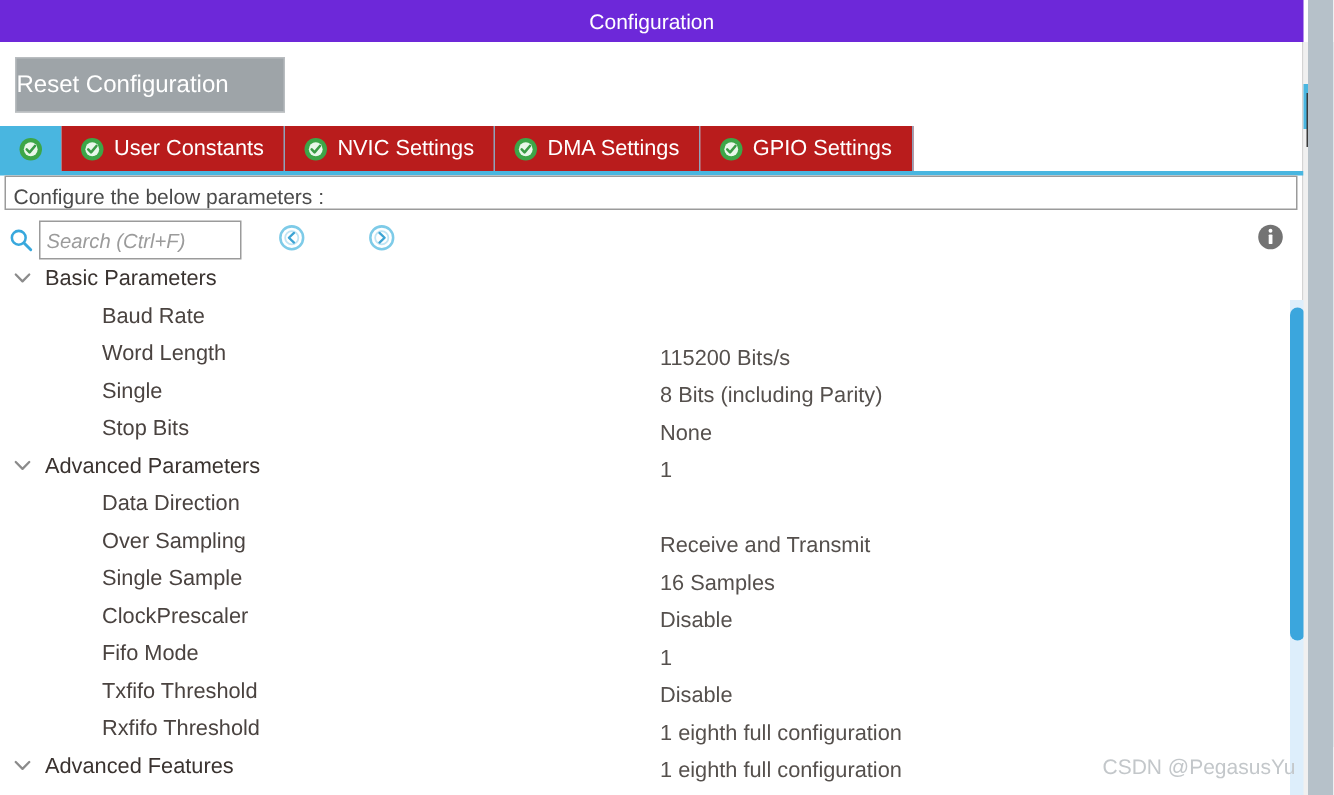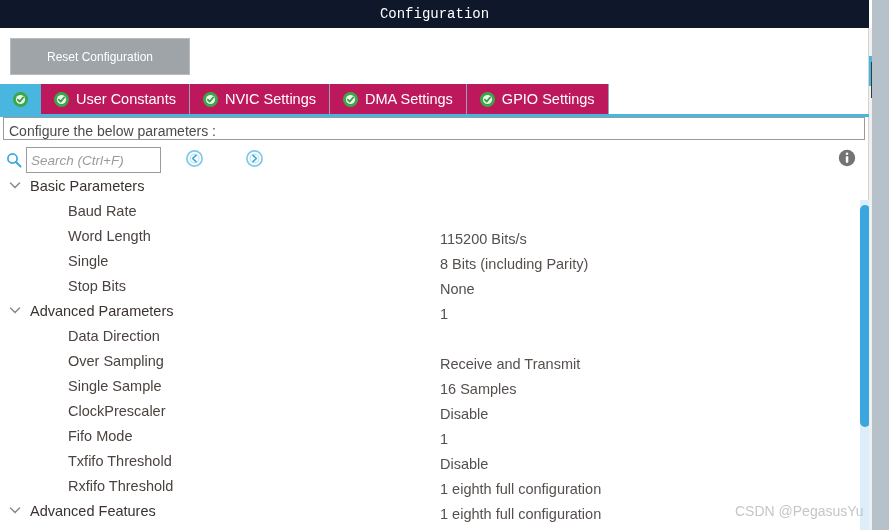--- a/index.html
+++ b/index.html
@@ -14,28 +14,27 @@
     font-family: "Liberation Sans", sans-serif;
     position: relative;
   }
 
   
   .titlebar {
     position: absolute;
     left: 0; top: 0;
     width: 869px;
     height: 28px;
-    background: #0f172a;
+    background: #6d28d9;
     color: #ffffff;
     font-size: 14px;
     display: flex;
     align-items: center;
     justify-content: center;
     box-sizing: border-box;
-    font-family: Liberation Mono, monospace;
   }
 
   
   .panel {
     position: absolute;
     left: 0; top: 28px;
     width: 869px;
     height: 502px;
     background: #ffffff;
     box-sizing: border-box;
@@ -44,39 +43,38 @@
 
   
   .reset-btn {
     position: absolute;
     left: 10px; top: 10px;
     width: 180px;
     height: 37px;
     background: #9ea4a8;
     border: 1px solid #b9bdc0;
     color: #ffffff;
-    font-size: 12px;
+    font-size: 16px;
     display: flex;
     align-items: center;
-    justify-content: center;
     cursor: pointer;
     box-sizing: border-box;
   }
 
   
   .tabstrip {
     position: absolute;
     left: 0; top: 56px;
     width: 869px;
     height: 30px;
     display: flex;
     align-items: stretch;
   }
   .tab {
-    background: #be185d;
+    background: #b91c1c;
     color: #ffffff;
     font-size: 14.5px;
     display: flex;
     align-items: center;
     gap: 7px;
     padding: 0 13px;
     border-right: 1px solid #8fa3bb;
     cursor: pointer;
     white-space: nowrap;
     box-sizing: border-box;

